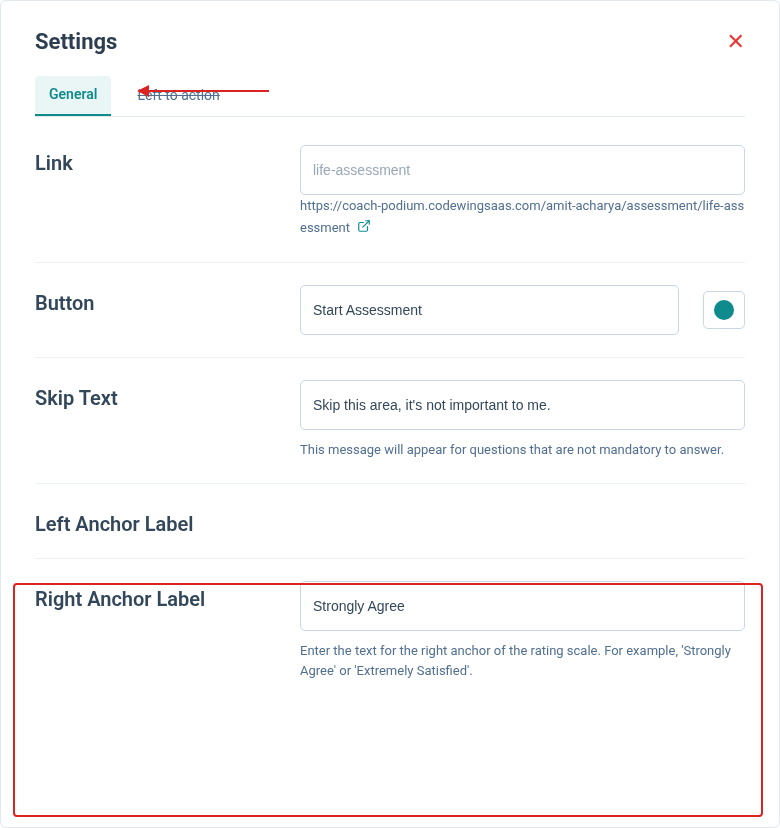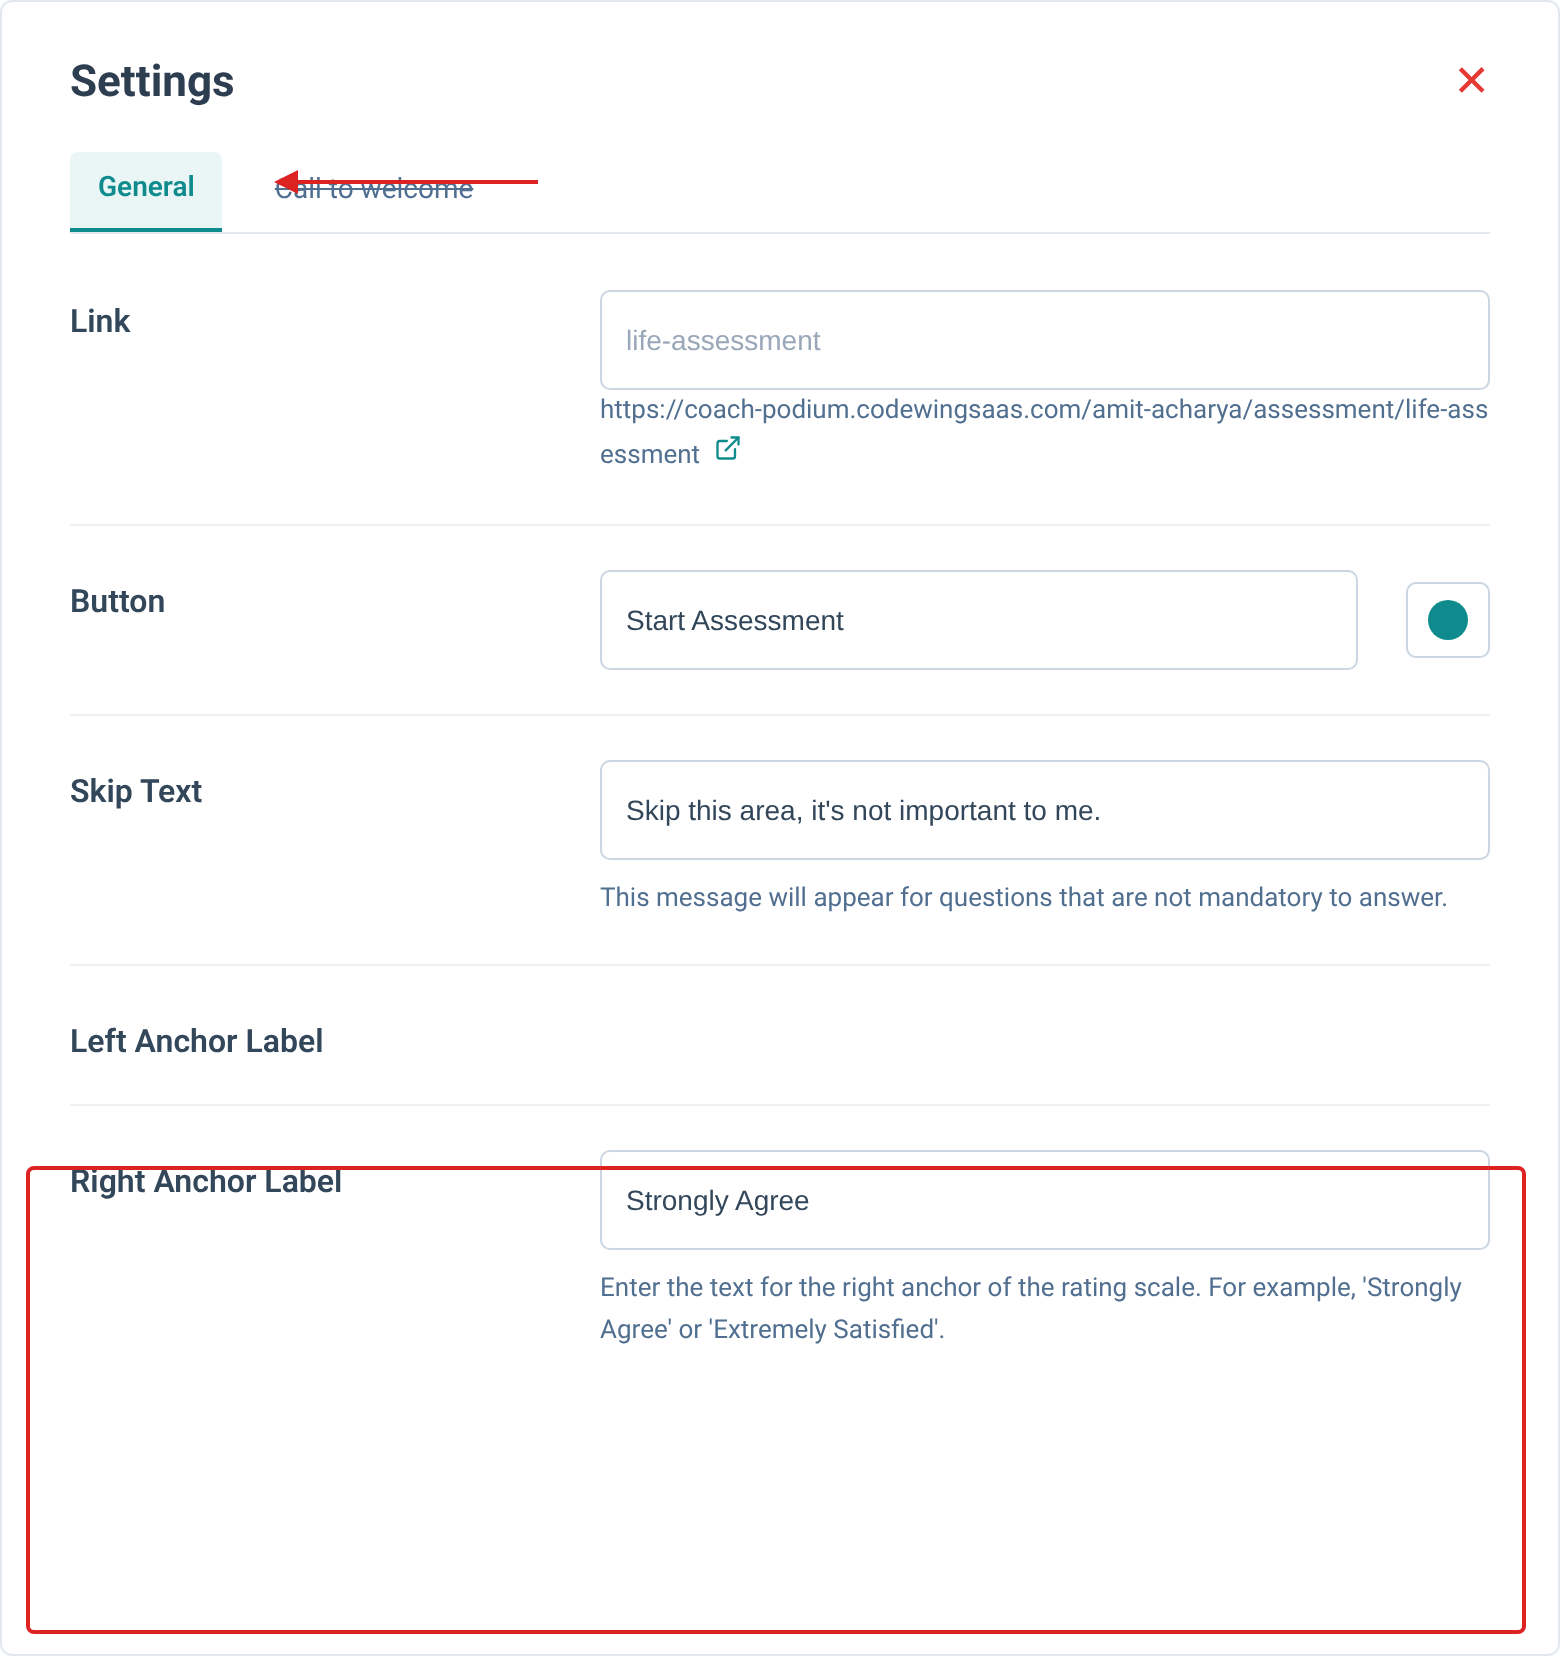--- a/index.html
+++ b/index.html
@@ -85,21 +85,21 @@
   }
   .row {
     display: flex;
     padding: 22px 0 22px 0;
     border-bottom: 1px solid #eef1f4;
   }
   .row:last-child { border-bottom: none; }
   .label-col {
     width: 265px;
     flex-shrink: 0;
-    font-size: 16px;
+    font-size: 20px;
     font-weight: 600;
     color: #33475b;
     padding-top: 6px;
   }
   .field-col {
     flex: 1;
   }
   .text-input {
     width: 100%;
     height: 38px;
@@ -180,21 +180,21 @@
 <div class="panel">
 
   <h1 class="page-title">Settings</h1>
 
   <div class="close-btn">
     <span>✕</span>
   </div>
 
   <div class="tabs">
     <div class="tab active">General</div>
-    <div class="tab inactive">Call to welcome</div>
+    <div class="tab inactive">Left to action</div>
     <div class="arrow-annot">
       <div class="arrow-line"></div>
       <div class="arrow-head"></div>
     </div>
   </div>
 
   <div class="form">
 
     <div class="row">
       <div class="label-col">Link</div>

